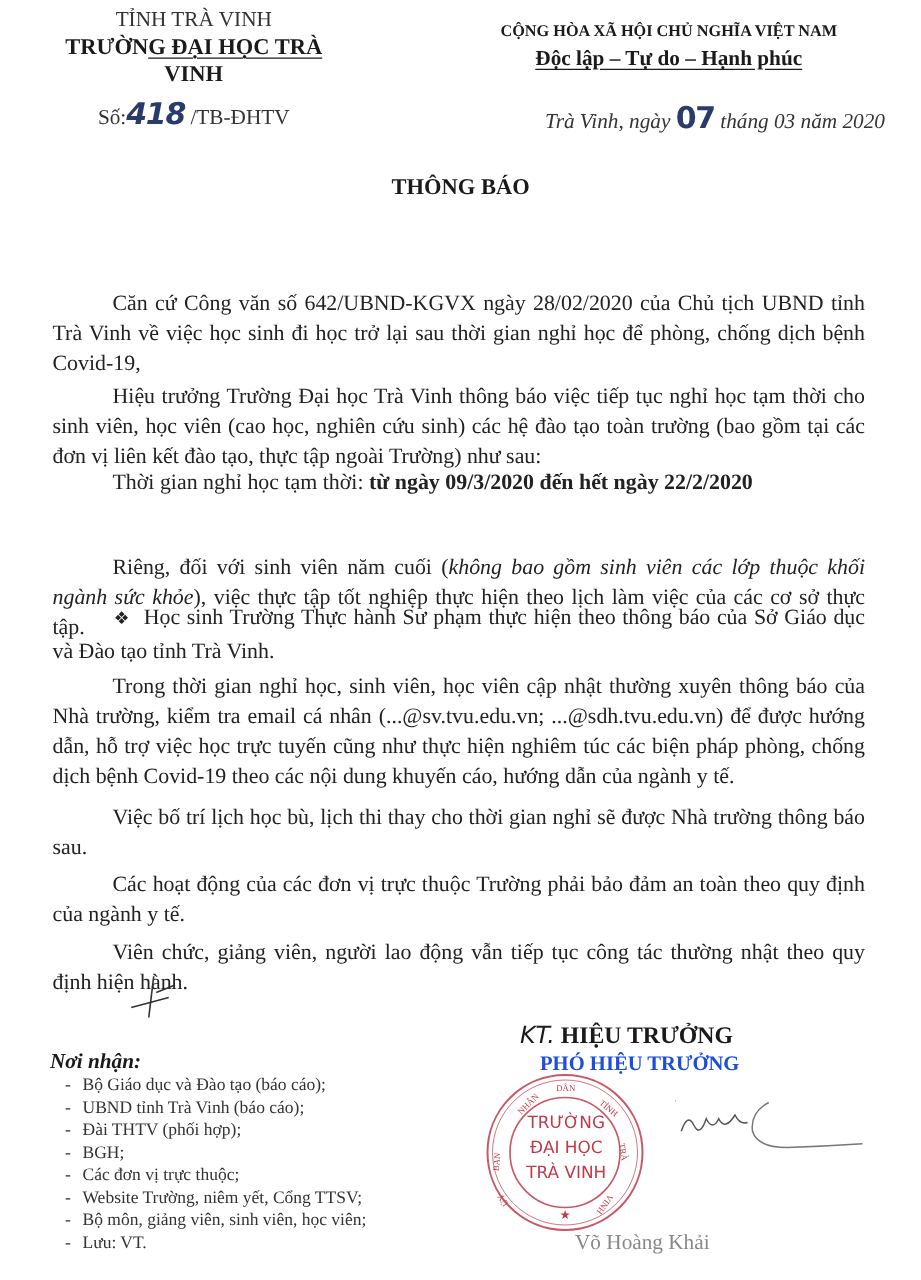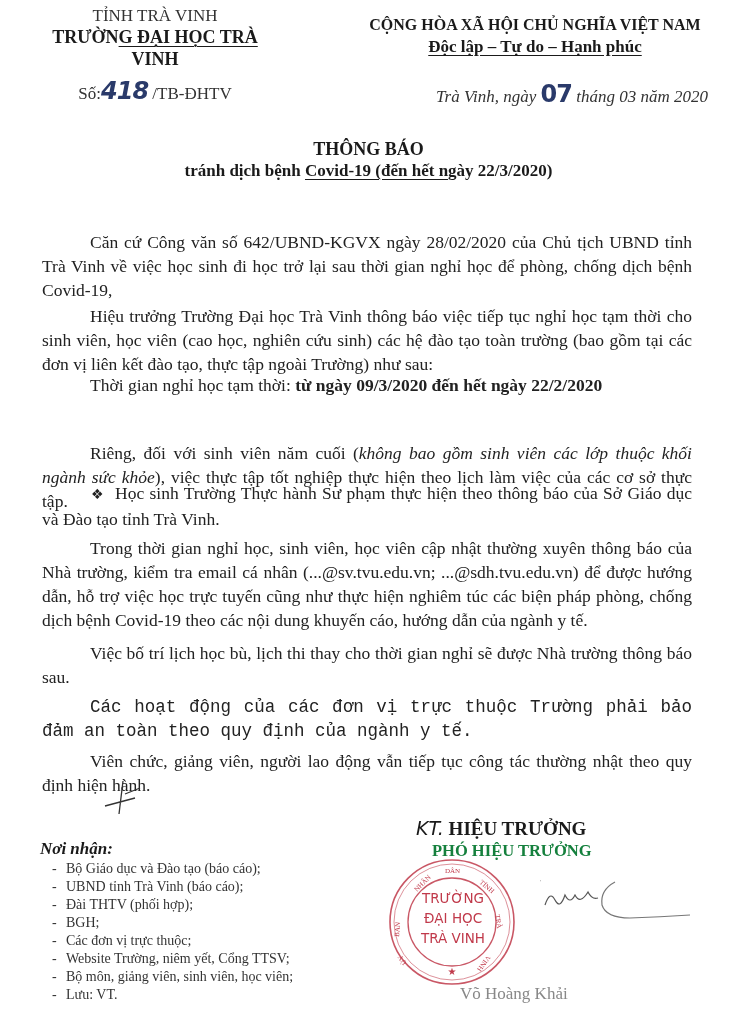--- a/index.html
+++ b/index.html
@@ -15,21 +15,21 @@
   
   #hdr-left { left: 30px; top: 6px; width: 250px; }
   #hdr-left .l1, #hdr-left .l2 { font-size: 17px; line-height: 20px; color: #333; }
   #hdr-left .l3 { font-size: 18px; line-height: 22px; font-weight: bold; }
   #hdr-left .l3 .ul { text-decoration: underline; text-decoration-thickness: 1px; text-underline-offset: 3px; }
   #hdr-left .l4 { font-size: 17px; line-height: 26px; margin-top: 8px; color: #333; }
   #hdr-left .l4 .num { font-size: 24px; }
 
   
   #hdr-right { left: 335px; top: 14px; width: 400px; }
-  #hdr-right .r1 { font-size: 16px; font-weight: bold; line-height: 22px; white-space: nowrap; }
+  #hdr-right .r1 { font-size: 13px; font-weight: bold; line-height: 22px; white-space: nowrap; }
   #hdr-right .r2 { font-size: 17px; font-weight: bold; line-height: 22px; }
   #hdr-right .r2 span { text-decoration: underline; text-underline-offset: 3px; }
   #date-line { left: 436px; top: 80px; font-size: 17px; font-style: italic; color: #333; white-space: nowrap; }
   #date-line .day { font-size: 24px; font-style: normal; }
 
   
   #title { left: 0; width: 737px; top: 138px; font-size: 18px; font-weight: bold; line-height: 22px; }
   #subtitle { left: 0; width: 737px; top: 160px; font-size: 17px; font-weight: bold; line-height: 22px; }
   #subtitle .ul { text-decoration: underline; text-underline-offset: 3px; }
 
@@ -44,21 +44,21 @@
   #recv { left: 40px; top: 838px; width: 340px; }
   #recv .h { font-size: 17px; font-weight: bold; font-style: italic; line-height: 22px; }
   #recv ul { list-style: none; margin: 0; padding: 0 0 0 12px; }
   #recv li { font-size: 14px; line-height: 18px; color: #333; }
   #recv li::before { content: "-"; display: inline-block; width: 14px; }
 
   
   #sig { left: 400px; top: 816px; width: 330px; }
   #sig .s1 { font-size: 19px; font-weight: bold; line-height: 24px; margin-left: 16px; }
   #sig .s1 .kt { font-family: "DejaVu Sans", sans-serif; font-style: italic; font-weight: normal; }
-  #sig .s2 { font-size: 16.5px; font-weight: bold; color: #15803d; line-height: 20px; margin-left: 32px; }
+  #sig .s2 { font-size: 16.5px; font-weight: bold; color: #1d4ed8; line-height: 20px; margin-left: 32px; }
   #sig-name { left: 460px; top: 984px; font-size: 17px; color: #888; }
 
   
   #stamp { left: 387px; top: 857px; width: 130px; height: 130px; }
   #stamp-text { left: 418px; top: 888px; width: 70px; font-family: "DejaVu Sans", sans-serif; color: #c0394a; text-align: center; font-size: 13.5px; line-height: 20px; }
 
   
   #scribble { left: 540px; top: 870px; width: 220px; height: 60px; }
   #mark { left: 95px; top: 776px; width: 50px; height: 40px; }
 </style>
@@ -72,31 +72,30 @@
 </div>
 
 <div id="hdr-right" class="abs center">
   <div class="r1">CỘNG HÒA XÃ HỘI CHỦ NGHĨA VIỆT NAM</div>
   <div class="r2"><span>Độc lập – Tự do – Hạnh phúc</span></div>
 </div>
 <div id="date-line" class="abs"><span>Trà Vinh, ngày </span><span class="day hw">07</span><span>  tháng 03  năm 2020</span></div>
 
 <div id="title" class="abs center">THÔNG BÁO</div>
 <div id="subtitle" class="abs center">
-  <div><span>tránh dịch bệnh </span><span class="ul">Covid-19 (đến hết n</span><span>gày 22/3/2020)</span></div>
 </div>
 
 <div class="abs para" style="top:230px;"><span class="indent"></span><span>Căn cứ Công văn số 642/UBND-KGVX ngày 28/02/2020 của Chủ tịch UBND tỉnh Trà Vinh về việc học sinh đi học trở lại sau thời gian nghỉ học để phòng, chống dịch bệnh Covid-19,</span></div>
 <div class="abs para" style="top:304px;"><span class="indent"></span><span>Hiệu trưởng Trường Đại học Trà Vinh thông báo việc tiếp tục nghỉ học tạm thời cho sinh viên, học viên (cao học, nghiên cứu sinh) các hệ đào tạo toàn trường (bao gồm tại các đơn vị liên kết đào tạo, thực tập ngoài Trường) như sau:</span></div>
 <div class="abs para" style="top:373px;"><span class="indent"></span><span>Thời gian nghỉ học tạm thời: </span><span class="b">từ ngày 09/3/2020 đến hết ngày 22/2/2020</span></div>
 <div class="abs para" style="top:403px;margin-top:38px;"><span class="indent"></span><span>Riêng, đối với sinh viên năm cuối (</span><span class="i">không bao gồm sinh viên các lớp thuộc khối ngành sức khỏe</span><span>), việc thực tập tốt nghiệp thực hiện theo lịch làm việc của các cơ sở thực tập.</span></div>
 <div class="abs para" style="top:481px;"><span class="indent"></span><span class="bullet">❖</span>&nbsp;&nbsp;<span>Học sinh Trường Thực hành Sư phạm thực hiện theo thông báo của Sở Giáo dục và Đào tạo tỉnh Trà Vinh.</span></div>
 <div class="abs para" style="top:536px;"><span class="indent"></span><span>Trong thời gian nghỉ học, sinh viên, học viên cập nhật thường xuyên thông báo của Nhà trường, kiểm tra email cá nhân (...@sv.tvu.edu.vn; ...@sdh.tvu.edu.vn) để được hướng dẫn, hỗ trợ việc học trực tuyến cũng như thực hiện nghiêm túc các biện pháp phòng, chống dịch bệnh Covid-19 theo các nội dung khuyến cáo, hướng dẫn của ngành y tế.</span></div>
 <div class="abs para" style="top:641px;"><span class="indent"></span><span>Việc bố trí lịch học bù, lịch thi thay cho thời gian nghỉ sẽ được Nhà trường thông báo sau.</span></div>
-<div class="abs para" style="top:695px;font-family:Liberation Mono, monospace;"><span class="indent"></span><span>Các hoạt động của các đơn vị trực thuộc Trường phải bảo đảm an toàn theo quy định của ngành y tế.</span></div>
+<div class="abs para" style="top:695px;"><span class="indent"></span><span>Các hoạt động của các đơn vị trực thuộc Trường phải bảo đảm an toàn theo quy định của ngành y tế.</span></div>
 <div class="abs para" style="top:749px;"><span class="indent"></span><span>Viên chức, giảng viên, người lao động vẫn tiếp tục công tác thường nhật theo quy định hiện hành.</span></div>
 
 <svg id="mark" class="abs" viewBox="0 0 50 40">
   <path d="M10 30 L40 22 M28 5 L24 38 M30 18 L45 12" stroke="#333" stroke-width="1.3" fill="none"></path>
 </svg>
 
 <div id="recv" class="abs">
   <div class="h">Nơi nhận:</div>
   <ul>
     <li>Bộ Giáo dục và Đào tạo (báo cáo);</li>

